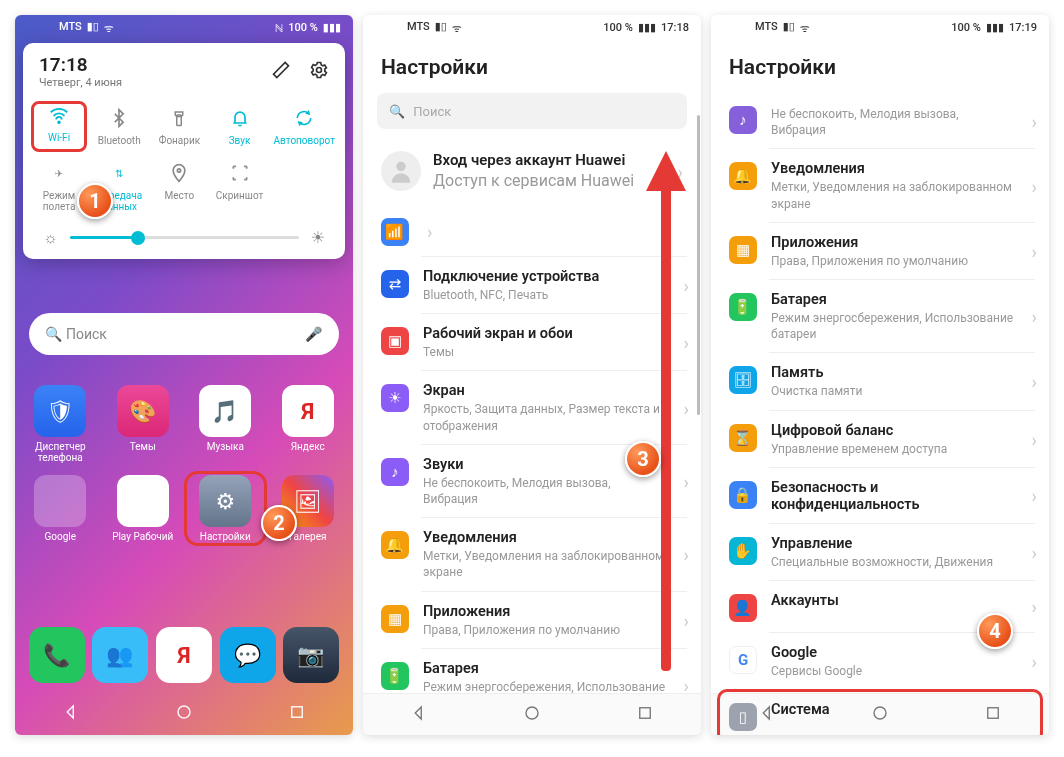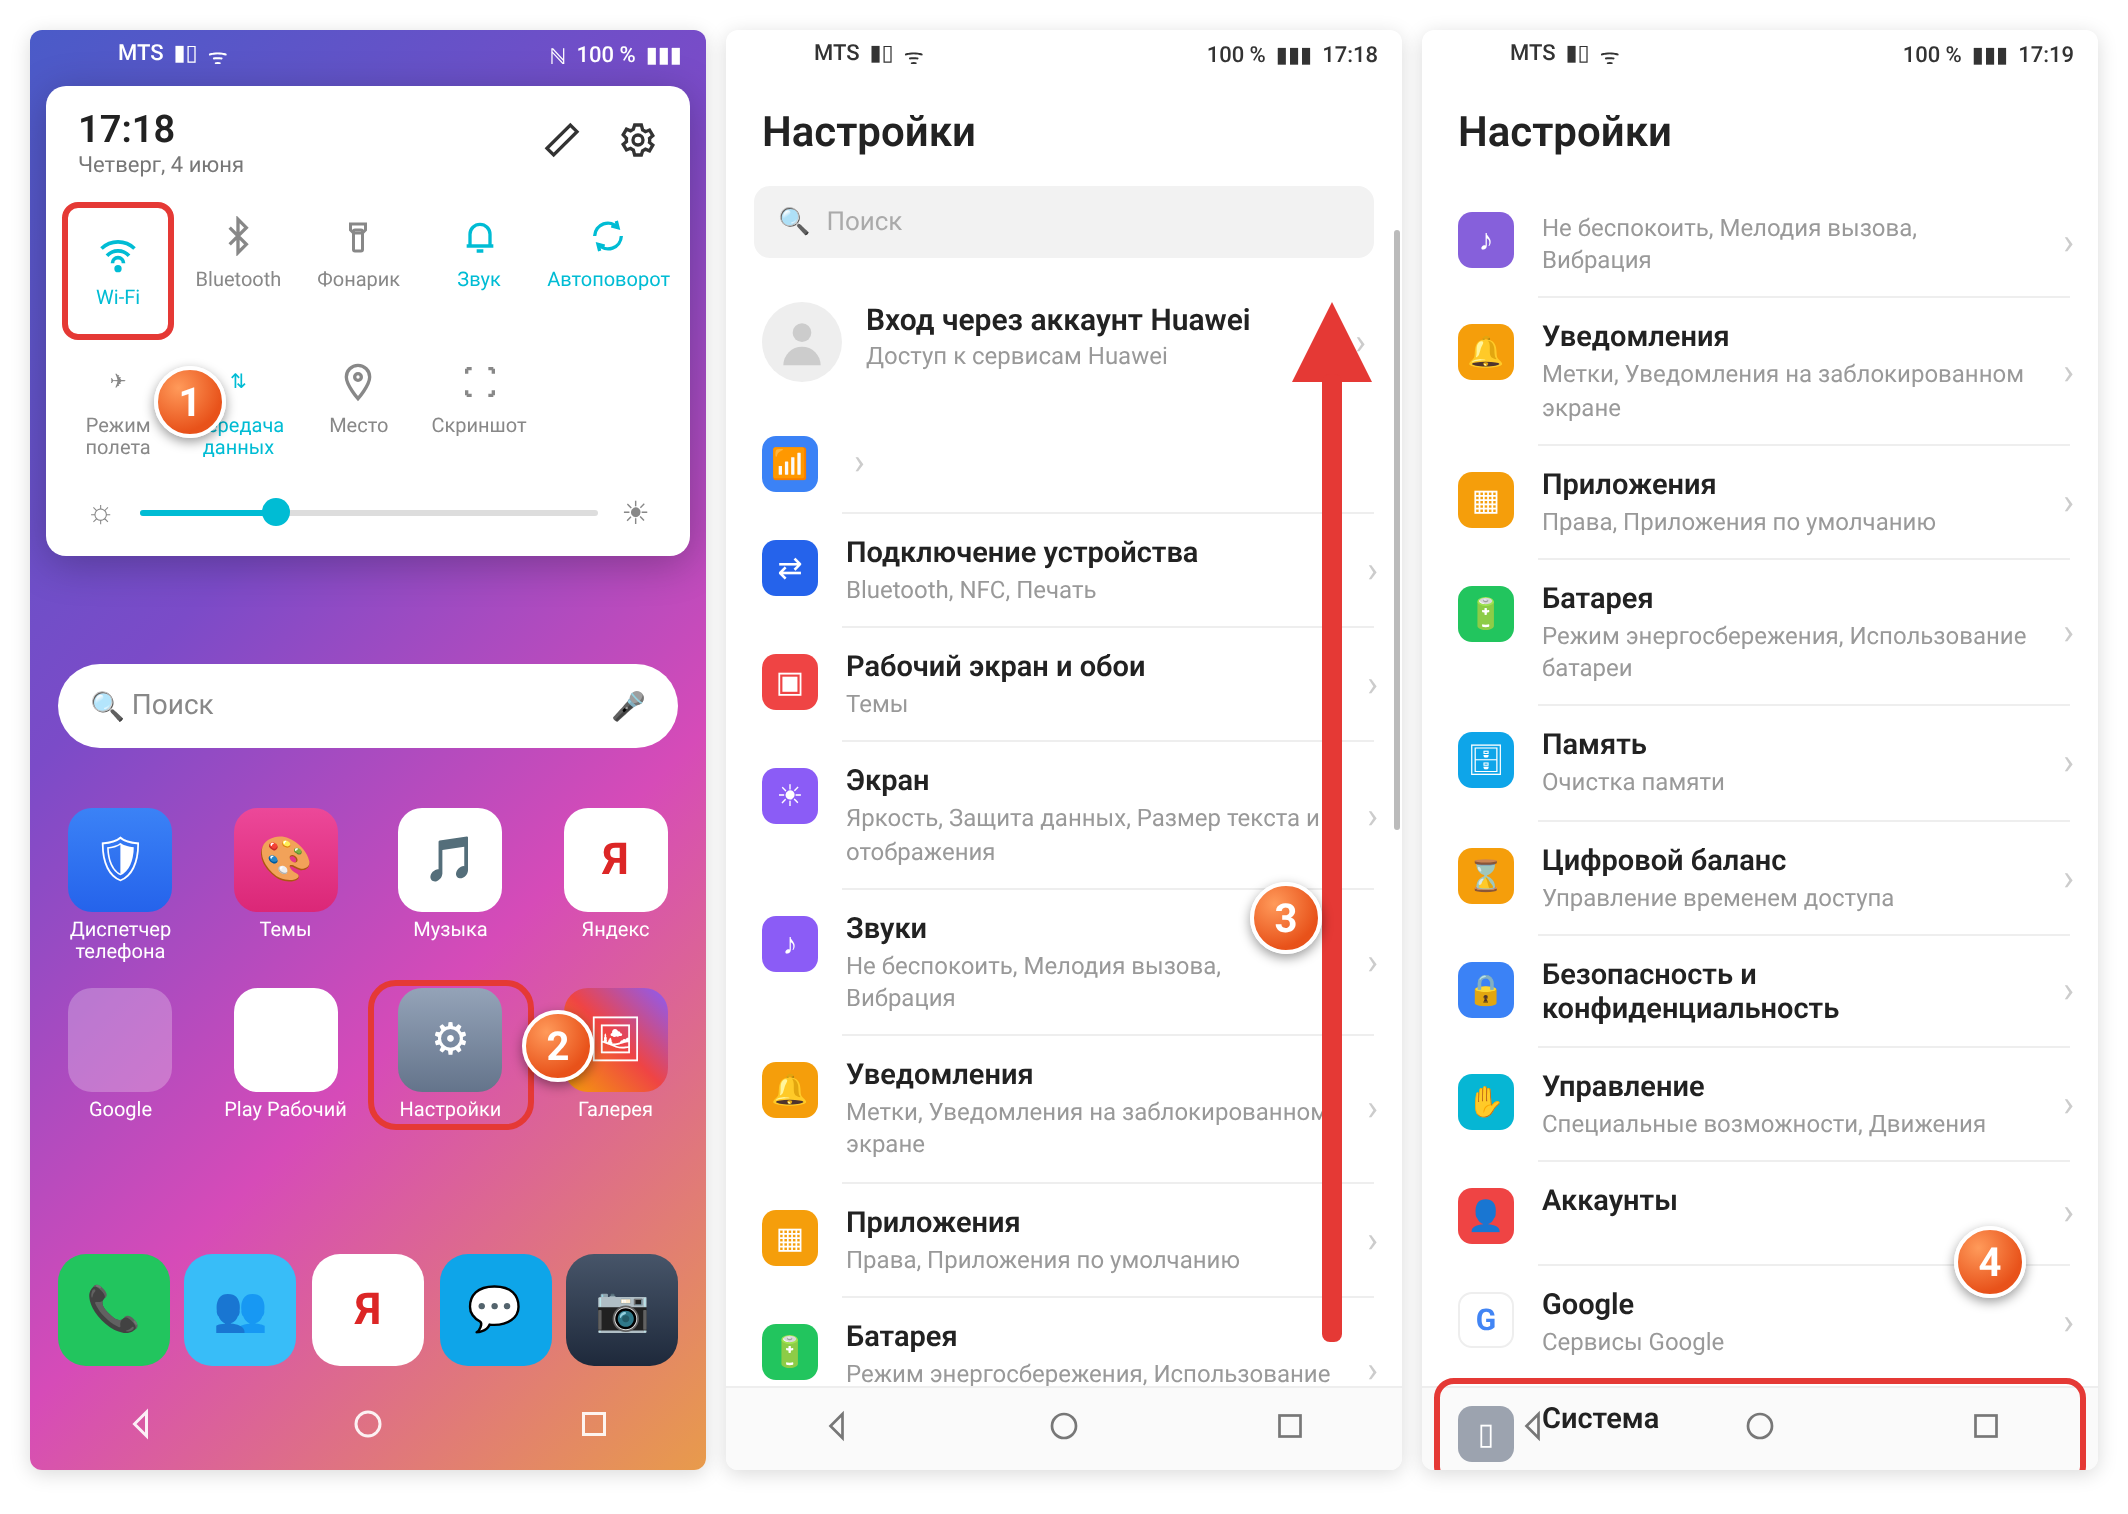--- a/index.html
+++ b/index.html
@@ -16,21 +16,21 @@
   .shade { background: #fff; margin: 4px 8px; border-radius: 10px; box-shadow: 0 4px 20px rgba(0,0,0,0.25); padding: 12px 8px 8px; }
   .shade-head { display: flex; justify-content: space-between; align-items: center; padding: 0 8px 12px; }
   .shade-time { font-size: 19px; font-weight: 600; color: #222; line-height: 1; }
   .shade-date { font-size: 11px; color: #777; margin-top: 2px; }
   .shade-icons { display: flex; gap: 18px; color: #333; }
   .shade-icons svg { width: 20px; height: 20px; }
   .qs-grid { display: grid; grid-template-columns: repeat(5, 1fr); gap: 4px; text-align: center; }
   .qs { display: flex; flex-direction: column; align-items: center; padding: 6px 2px; font-size: 10px; color: #888; position: relative; }
   .qs-icon { width: 22px; height: 22px; display: flex; align-items: center; justify-content: center; margin-bottom: 6px; color: #888; }
   .qs-active .qs-icon, .qs-active { color: #00bcd4; }
-  .qs-red { border: 3px solid #e53935; border-radius: 8px; padding: 12px 2px; text-align: right; }
+  .qs-red { border: 3px solid #e53935; border-radius: 8px; padding: 0 2px; text-align: right; }
   .slider-row { display: flex; align-items: center; gap: 12px; padding: 10px 12px 4px; color: #888; }
   .slider-track { flex: 1; height: 3px; background: #ddd; border-radius: 2px; position: relative; }
   .slider-fill { position: absolute; left: 0; top: 0; height: 100%; width: 30%; background: #00bcd4; border-radius: 2px; }
   .slider-thumb { position: absolute; left: 30%; top: 50%; width: 14px; height: 14px; background: #00bcd4; border-radius: 50%; transform: translate(-50%, -50%); }
 
   .home-area { position: relative; padding-top: 50px; }
   .search-pill { margin: 0 14px 30px; height: 42px; background: #fff; border-radius: 22px; display: flex; align-items: center; padding: 0 16px; color: #888; font-size: 14px; }
   .app-grid { display: grid; grid-template-columns: repeat(4, 1fr); gap: 12px 8px; padding: 0 8px; text-align: center; }
   .app { display: flex; flex-direction: column; align-items: center; font-size: 10px; color: #fff; }
   .app-icon { width: 52px; height: 52px; border-radius: 12px; margin-bottom: 4px; display: flex; align-items: center; justify-content: center; font-size: 22px; color: #fff; }
@@ -41,21 +41,21 @@
 
   
   .badge { position: absolute; width: 36px; height: 36px; border-radius: 50%; background: radial-gradient(circle at 32% 28%, #ff9a5a, #e8521a 70%); border: 2px solid #fff; box-shadow: 0 2px 6px rgba(0,0,0,0.4); display: flex; align-items: center; justify-content: center; color: #fff; font-size: 20px; font-weight: 700; z-index: 50; }
 
   
   .title { font-size: 21px; font-weight: 600; padding: 16px 18px 14px; color: #222; }
   .search-box { margin: 0 14px 10px; height: 36px; background: #f2f2f2; border-radius: 8px; display: flex; align-items: center; padding: 0 12px; color: #aaa; font-size: 13px; gap: 8px; }
   .acct { display: flex; padding: 12px 18px 14px; gap: 12px; }
   .avatar { width: 40px; height: 40px; border-radius: 50%; background: #eee; display:flex; align-items:center; justify-content:center; color:#ccc; }
   .acct-t { font-size: 15px; font-weight: 600; color: #222; }
-  .acct-s { font-size: 12px; color: #999; margin-top: 2px; }
+  .acct-s { font-size: 16px; color: #999; margin-top: 2px; }
   .list { }
   .row { display: flex; align-items: flex-start; padding: 11px 12px 11px 18px; gap: 14px; position: relative; }
   .row::after { content:''; position:absolute; left: 58px; right: 14px; bottom: 0; height: 1px; background: #eee; }
   .row-icon { width: 28px; height: 28px; border-radius: 7px; flex: none; display:flex; align-items:center; justify-content:center; color:#fff; font-size:15px; margin-top: 2px; }
   .row-main { flex: 1; min-width: 0; }
   .row-t { font-size: 14.5px; font-weight: 600; color: #222; }
   .row-s { font-size: 12px; color: #999; margin-top: 2px; line-height: 1.35; }
   .row-chev { color: #ccc; font-size: 18px; align-self: center; padding-left: 4px; }
   .row-red { position: relative; z-index: 2; }
   .row-red::before { content:''; position:absolute; inset: -1px 6px -1px 6px; border: 3px solid #e53935; border-radius: 10px; pointer-events:none; }

